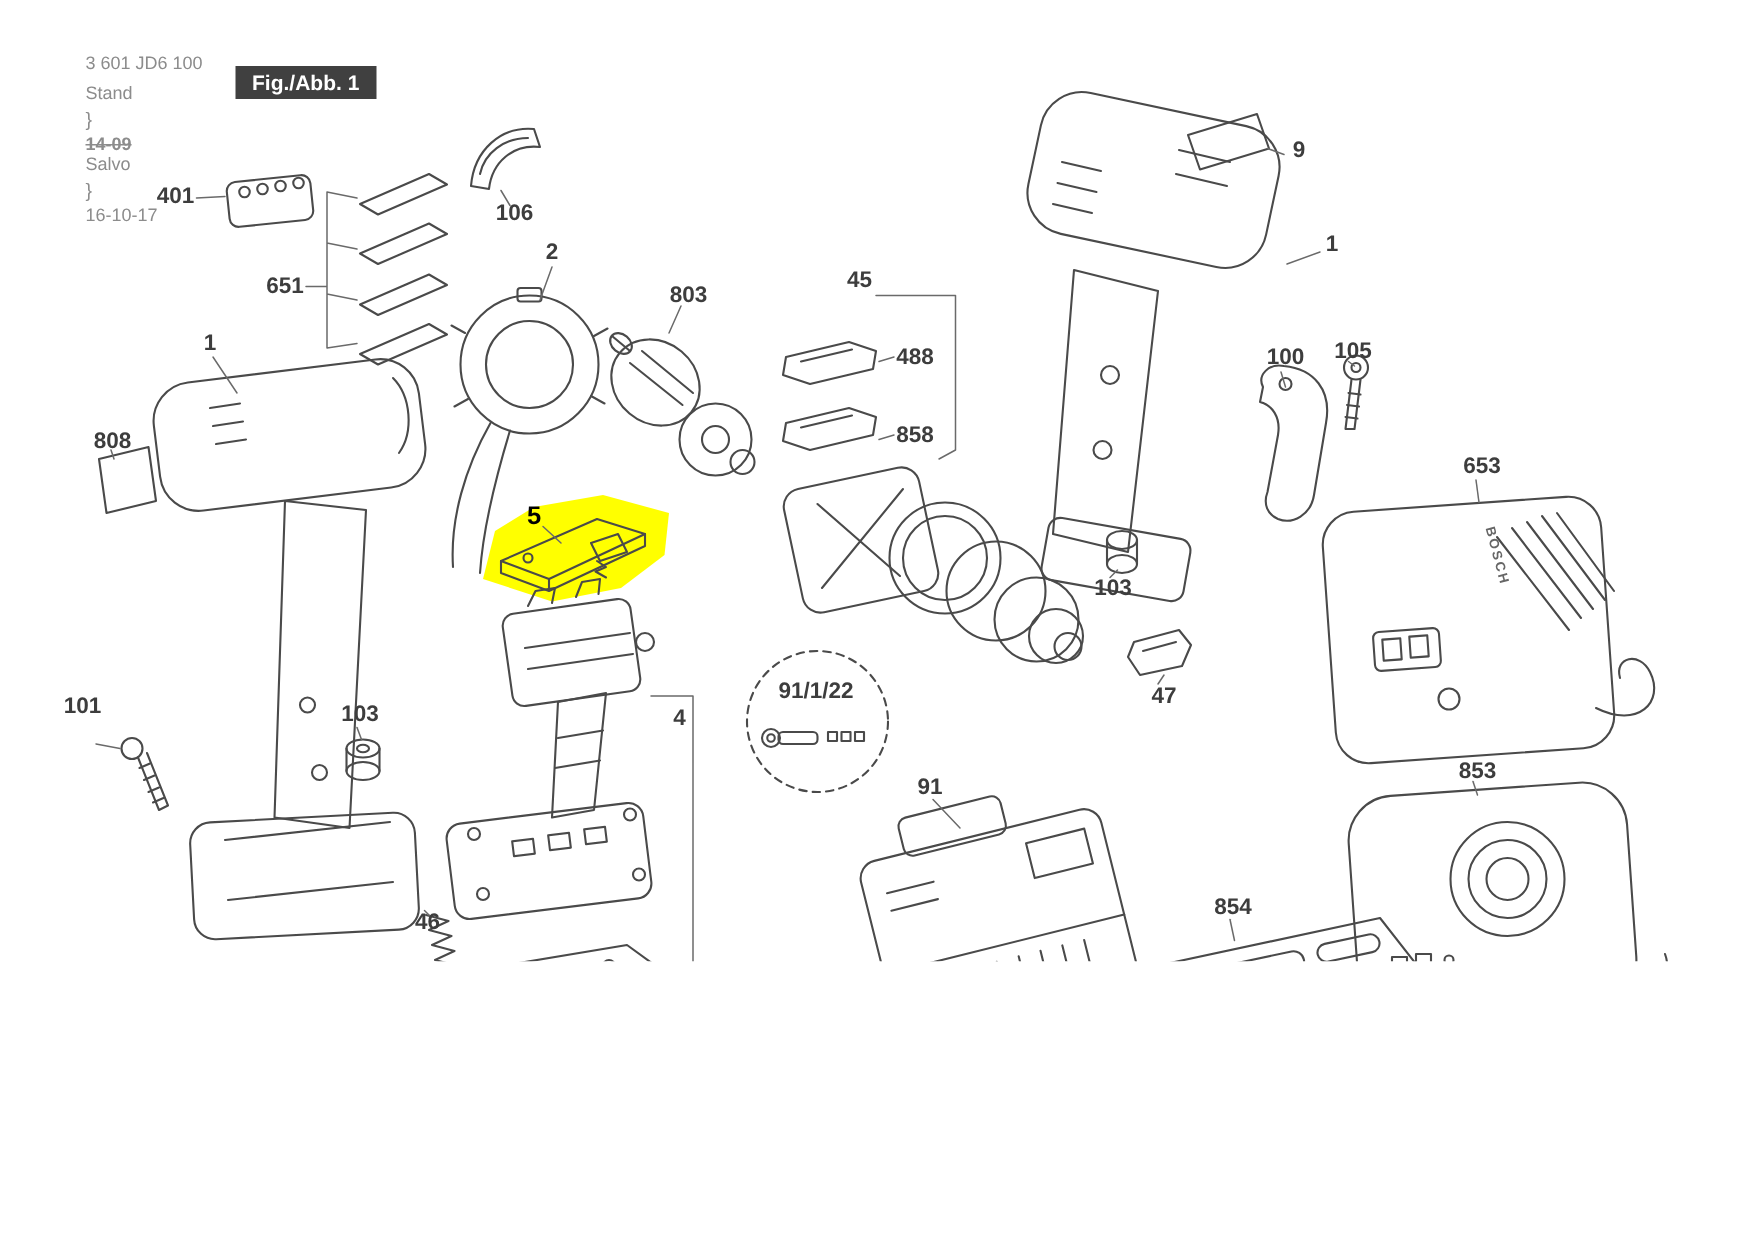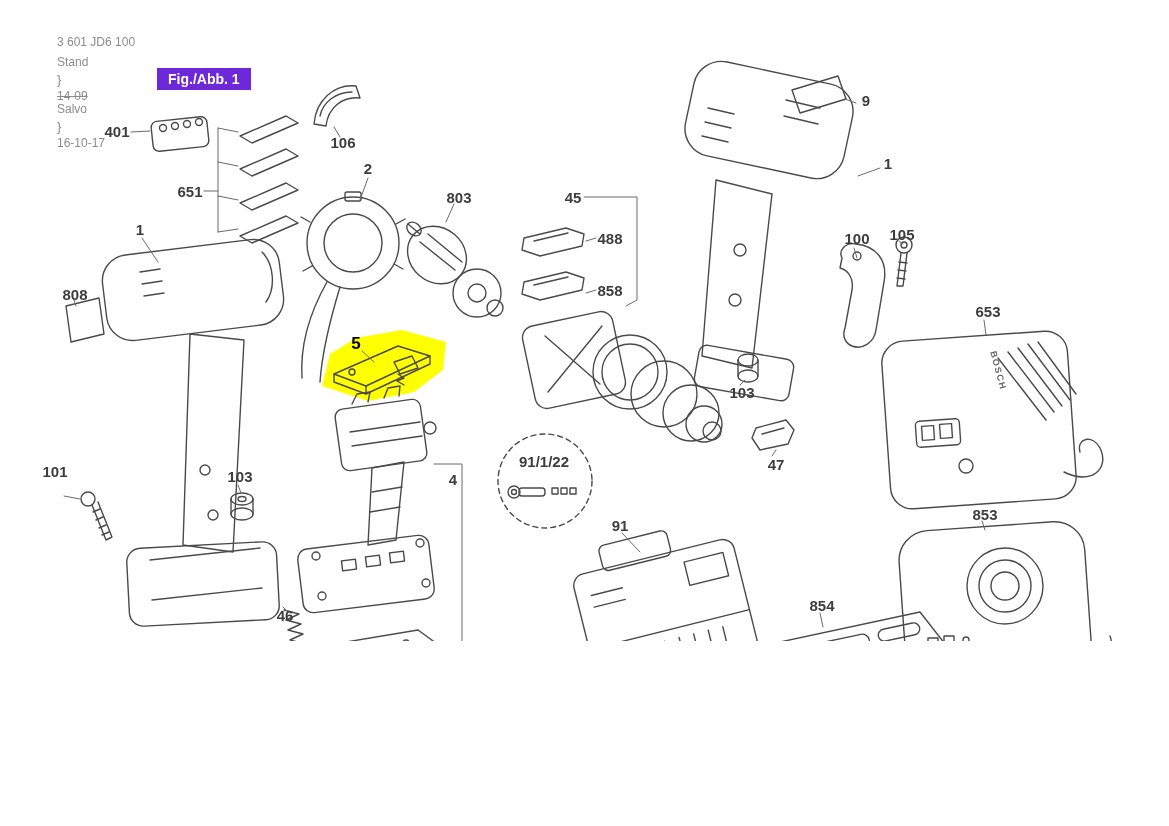--- a/index.html
+++ b/index.html
@@ -6,22 +6,22 @@
   .page{position:relative;width:1169px;height:641px;background:#ffffff;overflow:hidden;
         font-family:"Liberation Sans", sans-serif;padding-left:27px;}
   .art{position:absolute;left:0;top:0;}
   .ink, .ink *{stroke:#4a4a4a;fill:none;stroke-width:1.4;stroke-linecap:round;stroke-linejoin:round;}
   .ink .lead, .ink .lead *{stroke:#6a6a6a;stroke-width:1;}
   .ink .dash{stroke-dasharray:5 4;}
   .hdr{position:absolute;left:57px;top:36px;color:#8c8c8c;font-size:12px;line-height:13px;}
   .doc{margin-bottom:7px;}
   .meta-row{display:flex;gap:4px;flex-direction:column;}
   .brace{font-size:13px;}
-  .struck{text-decoration:line-through;}
-  .fig-badge{position:absolute;left:157px;top:68px;background:#6d28d9;color:#ffffff;
+  .struck{text-decoration:line-through;font-weight:bold;}
+  .fig-badge{position:absolute;left:157px;top:44px;background:#404040;color:#ffffff;
              font-weight:bold;font-size:14px;padding:3px 11px;}
   .pl{position:absolute;transform:translate(-50%,-50%);font-weight:bold;font-size:15px;
       color:#3d3d3d;white-space:nowrap;cursor:pointer;}
   .pl.hl{font-size:17px;color:#000000;}
   .footer{position:absolute;left:57px;top:720px;color:#9a9a9a;font-size:11.5px;line-height:15px;}
   .brand{position:absolute;left:998px;top:350px;font-size:9px;font-weight:bold;color:#666;
          letter-spacing:1.5px;transform:rotate(75deg);transform-origin:left top;}
 </style>
 </head>
 <body>
@@ -294,21 +294,21 @@
       <span>16-10-17</span>
     </div>
   </div>
   <div class="fig-badge">Fig./Abb. 1</div>
 
   <div class="pl" style="left:117px;top:131px">401</div>
   <div class="pl" style="left:190px;top:191px">651</div>
   <div class="pl" style="left:343px;top:142px">106</div>
   <div class="pl" style="left:368px;top:168px">2</div>
   <div class="pl" style="left:459px;top:197px">803</div>
-  <div class="pl" style="left:573px;top:197px">45</div>
+  <div class="pl" style="left:573px;top:187px">45</div>
   <div class="pl" style="left:610px;top:238px">488</div>
   <div class="pl" style="left:610px;top:290px">858</div>
   <div class="pl" style="left:140px;top:229px">1</div>
   <div class="pl" style="left:75px;top:294px">808</div>
   <div class="pl hl" style="left:356px;top:344px">5</div>
   <div class="pl" style="left:866px;top:100px">9</div>
   <div class="pl" style="left:888px;top:163px">1</div>
   <div class="pl" style="left:857px;top:238px">100</div>
   <div class="pl" style="left:902px;top:234px">105</div>
   <div class="pl" style="left:988px;top:311px">653</div>

